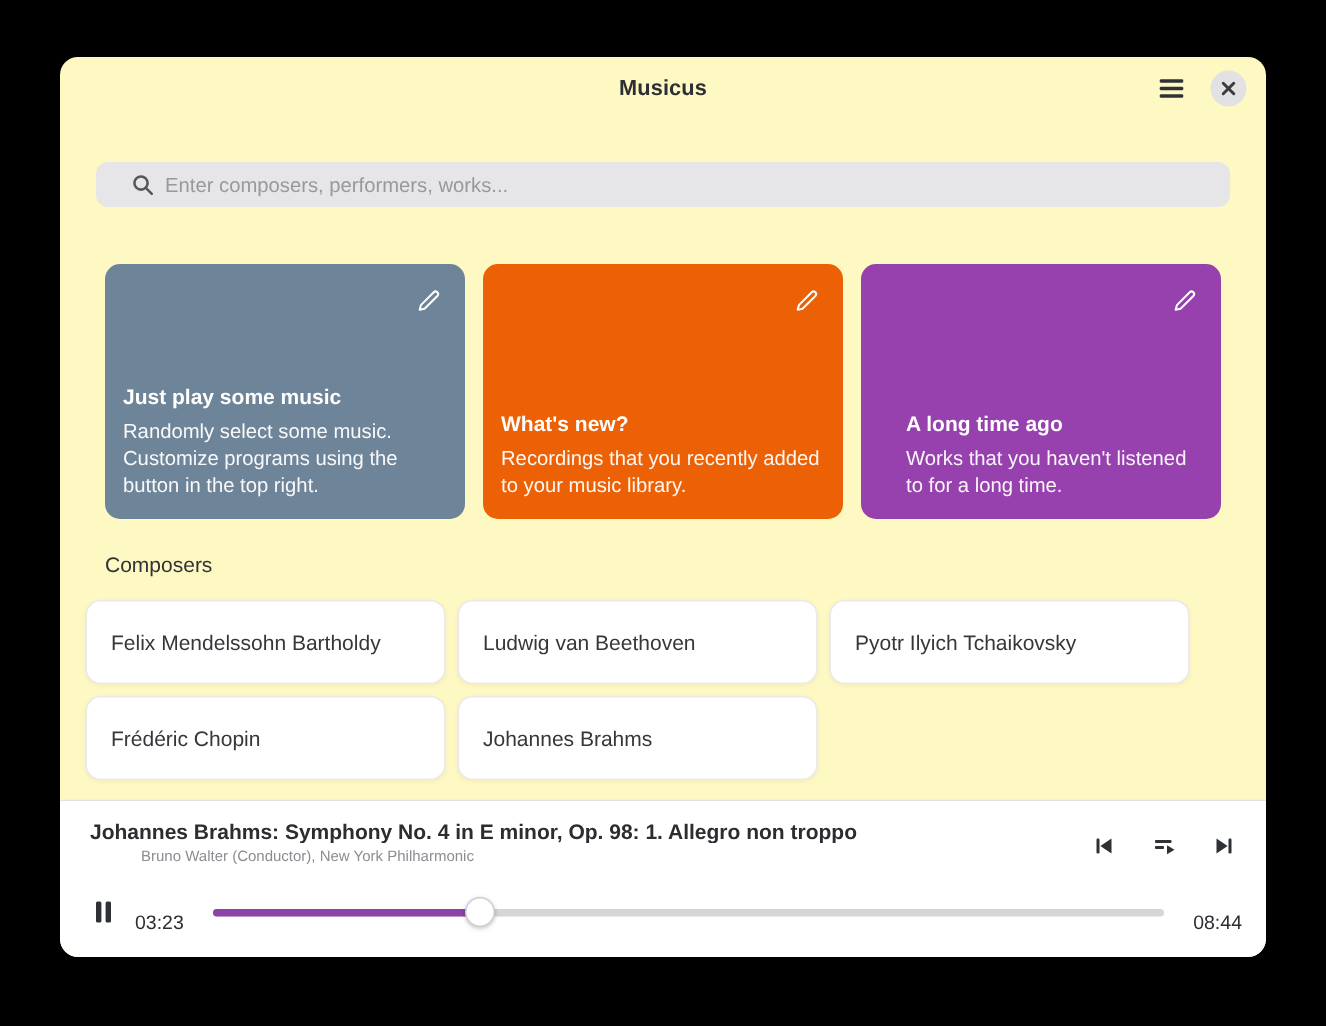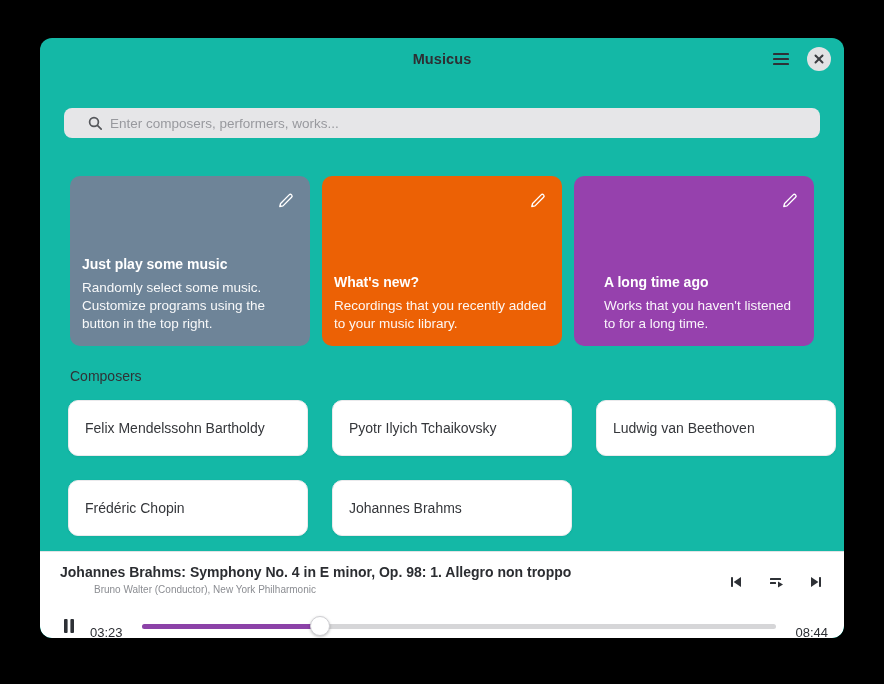--- a/index.html
+++ b/index.html
@@ -9,21 +9,21 @@
     background: #000000;
     position: relative;
     overflow: hidden;
   }
   .stage { position: absolute; inset: 0; background: #000; }
 
   .window {
     position: absolute;
     left: 40px; top: 38px;
     width: 804px; height: 600px;
-    background: #14b8a6;
+    background: #fef9c3;
     border-radius: 12px;
     box-shadow: 0 14px 44px rgba(0,0,0,.6);
     overflow: hidden;
   }
 
   
   .header {
     position: absolute; left: 0; top: 0; right: 0; height: 42px;
     display: flex; align-items: center; justify-content: center;
   }
@@ -72,34 +72,34 @@
   }
   .program-card h3 { font-size: 14px; font-weight: 700; margin-bottom: 7px; }
   .program-card p { font-size: 13.5px; line-height: 18px; color: rgba(255,255,255,.95); }
 
   
   .composers-heading {
     position: absolute; left: 30px; top: 330px;
     font-size: 14px; font-weight: 400; color: #303236;
   }
   .composers-grid {
-    position: absolute; left: 28px; top: 362px;
-    display: grid; grid-template-columns: repeat(3, 240px); gap: 24px; text-align: center;
+    position: absolute; left: 17px; top: 362px;
+    display: grid; grid-template-columns: repeat(3, 240px); gap: 8px; text-align: center;
   }
   .composer-card {
     height: 56px; background: #ffffff;
     border: 1px solid #eaeaec; border-radius: 10px;
     box-shadow: 0 1px 3px rgba(0,0,0,.05);
     display: flex; align-items: center; padding: 0 16px;
     font-size: 14px; color: #35373b; cursor: pointer;
   }
 
   
   .player {
-    position: absolute; left: 0; right: 0; bottom: 0; height: 87px;
+    position: absolute; left: 0; right: 0; bottom: 0; height: 105px;
     background: #ffffff; border-top: 1px solid #e3e3e5;
     border-radius: 0 0 12px 12px;
   }
   .player-info { position: absolute; left: 20px; top: 12px; right: 140px; }
   .player-info .track-title {
     font-size: 14px; font-weight: 700; color: #2b2d31;
     white-space: nowrap; overflow: hidden;
   }
   .player-info .performers {
     font-size: 10px; color: #8b8d92; margin-top: 4px; white-space: nowrap; margin-left: 34px;
@@ -209,22 +209,22 @@
           </span>
         </button>
         <h3>A long time ago</h3>
         <p>Works that you haven't listened to for a long time.</p>
       </div>
     </div>
 
     <div class="composers-heading">Composers</div>
     <div class="composers-grid">
       <div class="composer-card">Felix Mendelssohn Bartholdy</div>
+      <div class="composer-card">Ludwig van Beethoven</div>
       <div class="composer-card">Pyotr Ilyich Tchaikovsky</div>
-      <div class="composer-card">Ludwig van Beethoven</div>
       <div class="composer-card">Frédéric Chopin</div>
       <div class="composer-card">Johannes Brahms</div>
     </div>
 
     <div class="player">
       <div class="player-info">
         <div class="track-title">Johannes Brahms: Symphony No. 4 in E minor, Op. 98: 1. Allegro non troppo</div>
         <div class="performers">Bruno Walter (Conductor), New York Philharmonic</div>
       </div>
 

